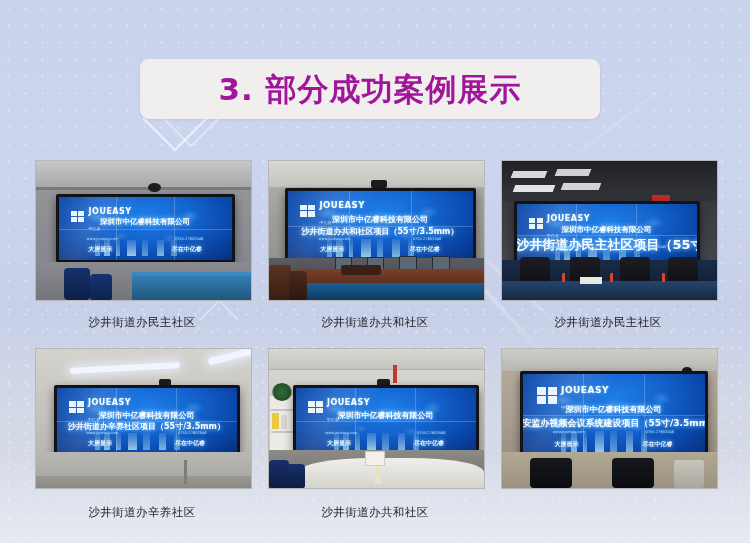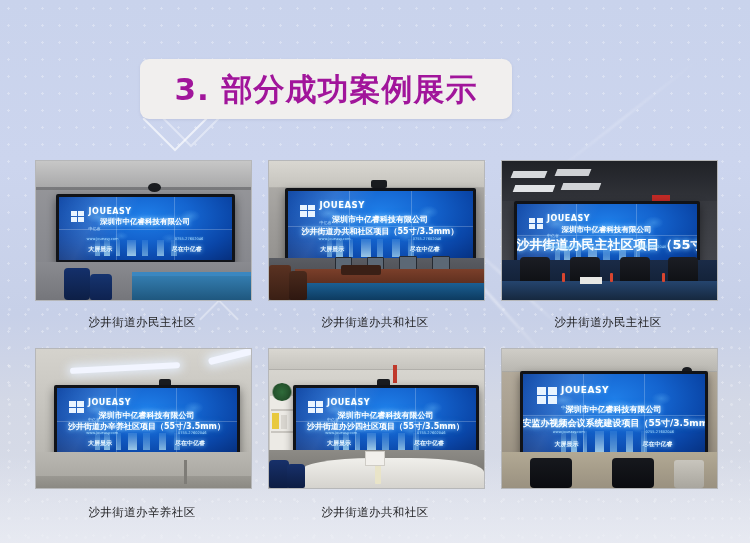--- a/index.html
+++ b/index.html
@@ -42,21 +42,21 @@
   #page-bg .c1{left:152px;top:96px;width:44px;height:44px;}
   #page-bg .c2{left:168px;top:92px;width:44px;height:44px;opacity:.6;}
   #page-bg .c3{left:205px;top:305px;width:26px;height:26px;transform:rotate(135deg);opacity:.55;}
   #page-bg .hglow{
     position:absolute;left:0;right:0;top:455px;height:88px;
     background:linear-gradient(180deg,rgba(255,255,255,0) 0%,rgba(236,238,245,.75) 100%);
   }
 
   
   #title-banner{
-    position:absolute;left:140px;top:59px;width:372px;height:60px;
+    position:absolute;left:140px;top:59px;width:460px;height:60px;
     background:#f1efee;border-radius:9px;
     box-shadow:0 1px 3px rgba(120,125,160,.18);
     display:flex;align-items:center;justify-content:center;
     z-index:3;
   }
   #title-banner .title-text{
     font-family:"DejaVu Sans","Liberation Sans",sans-serif;
     font-size:31px;font-weight:700;color:#a1159b;letter-spacing:1px;
     white-space:nowrap;line-height:1;
   }
@@ -459,21 +459,20 @@
                   <i style="left:8px;top:0;width:6.5px;height:5.5px;"></i>
                   <i style="left:0;top:6.5px;width:6.5px;height:5.5px;"></i>
                   <i style="left:8px;top:6.5px;width:6.5px;height:5.5px;"></i>
                 </span>
                 <span style="display:inline-block;line-height:1;">
                   <span class="brandtxt" style="font-size:8px;">JOUEASY</span><br>
                   <span class="brandsub" style="font-size:4px;">中亿睿</span>
                 </span>
               </div>
               <div class="scr-line1" style="top:33%;font-size:8px;">深圳市中亿睿科技有限公司</div>
-              <div class="scr-line2" style="top:50%;font-size:8px;">沙井街道办沙四社区项目（55寸/3.5mm）</div>
               <div class="scr-meta" style="top:65%;font-size:3.6px;">
                 <span>www.joueasy.com</span>
                 <span>0755-27602046</span>
               </div>
               <div class="skyline"></div>
               <div class="scr-slogan" style="top:77%;font-size:6px;">
                 <span>大屏显示</span>
                 <span>尽在中亿睿</span>
               </div>
             </div>

